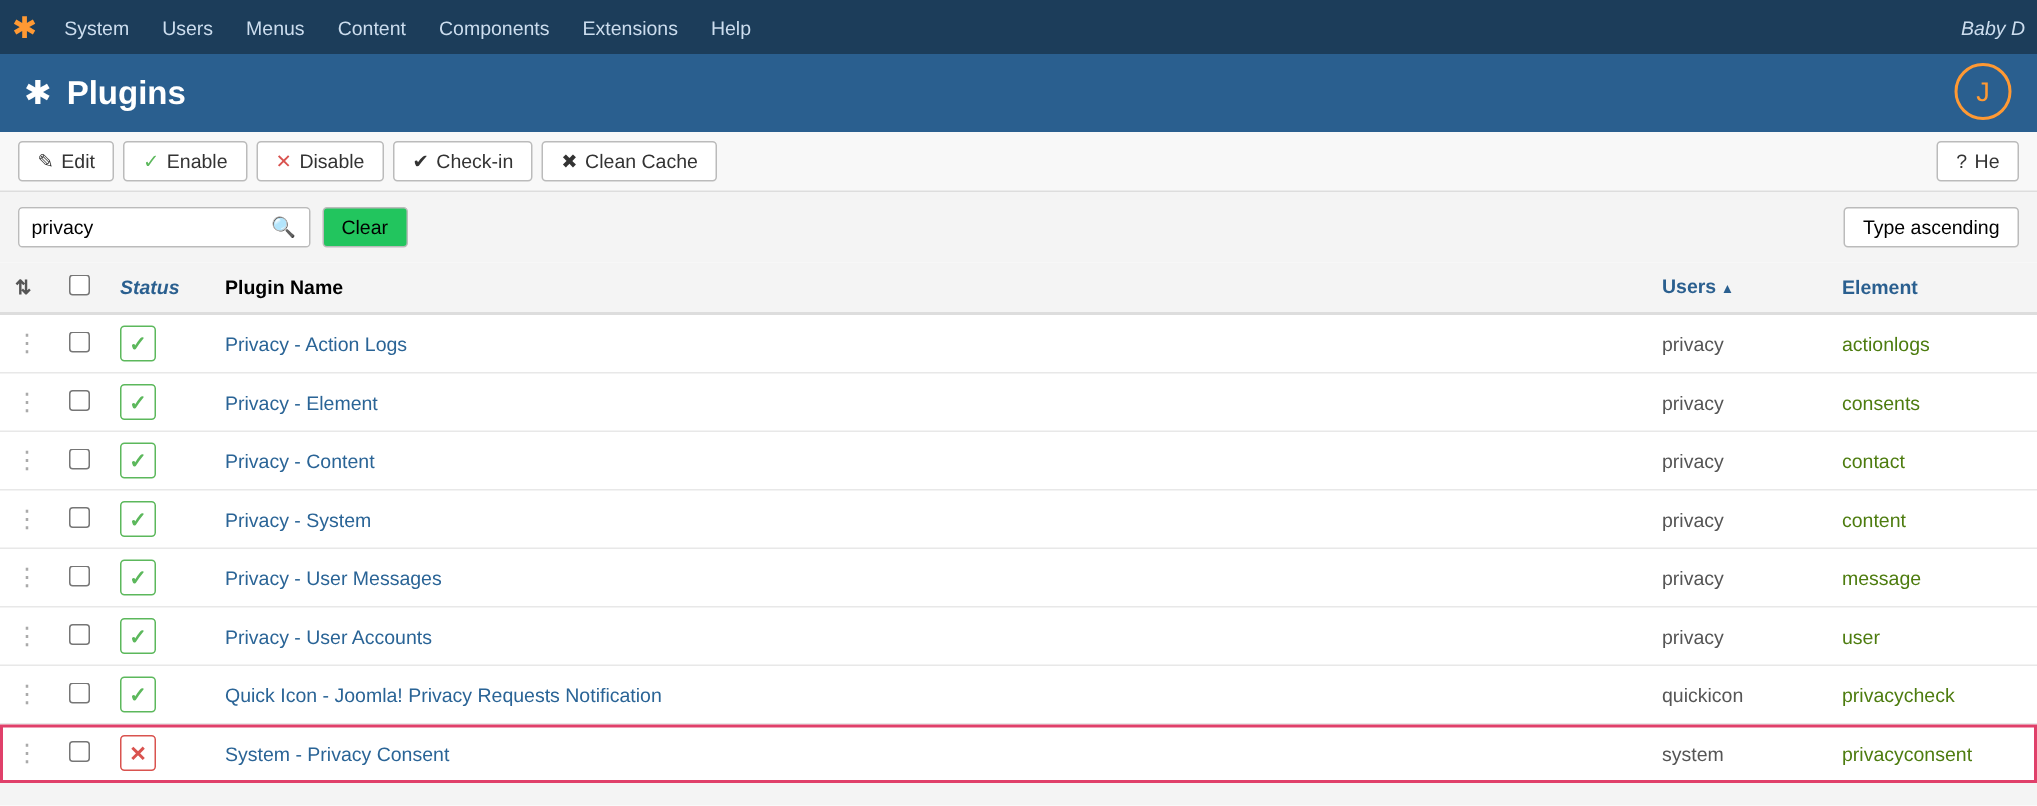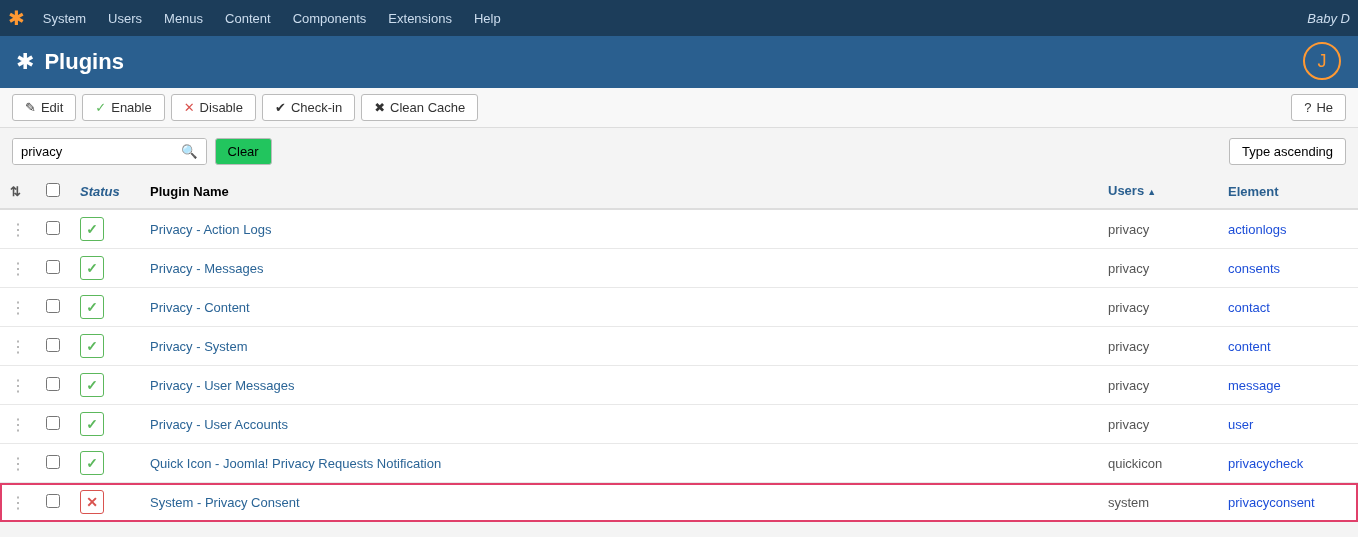--- a/index.html
+++ b/index.html
@@ -148,21 +148,21 @@
       padding: 7px 10px;
       vertical-align: middle;
     }
     .drag-handle {
       color: #aaa; font-size: 16px; cursor: grab;
     }
     .cb-col { width: 30px; }
     .status-col { width: 70px; }
     .name-col { }
     .type-col { width: 120px; color: #555; }
-    .element-col { width: 140px; color: #1d4ed8; }
+    .element-col { width: 140px; color: #4d7c0f; }
 
     .plugin-link {
       color: #2a6496;
       text-decoration: none;
       cursor: pointer;
     }
 
     .status-check {
       display: inline-flex; align-items: center; justify-content: center;
       width: 24px; height: 24px;
@@ -313,21 +313,21 @@
     <td>
       <span class="drag-handle">⋮</span>
     </td>
     <td class="cb-col">
       <input type="checkbox" style="">
     </td>
     <td class="status-col">
       <span class="status-check enabled"></span>
     </td>
     <td class="name-col">
-      <a class="plugin-link">Privacy - Messages</a>
+      <a class="plugin-link">Privacy - Element</a>
     </td>
     <td class="type-col">privacy</td>
     <td class="element-col">consents</td>
   </tr>
         <tr>
     <td>
       <span class="drag-handle">⋮</span>
     </td>
     <td class="cb-col">
       <input type="checkbox" style="">

